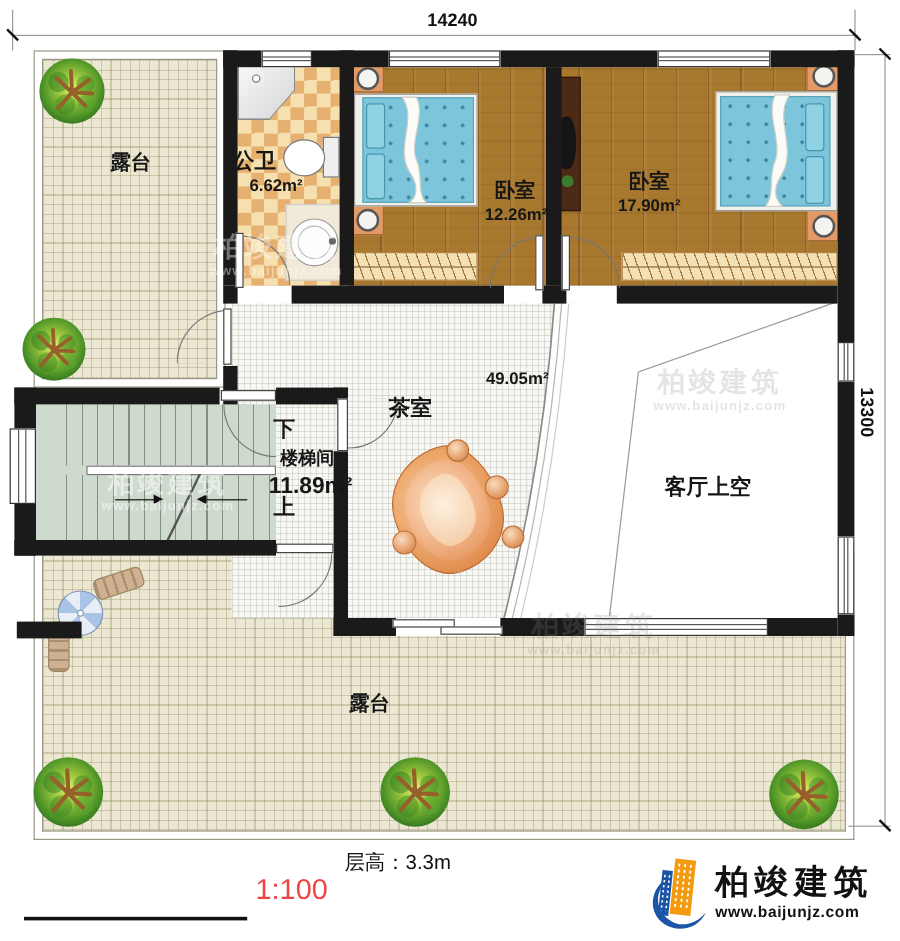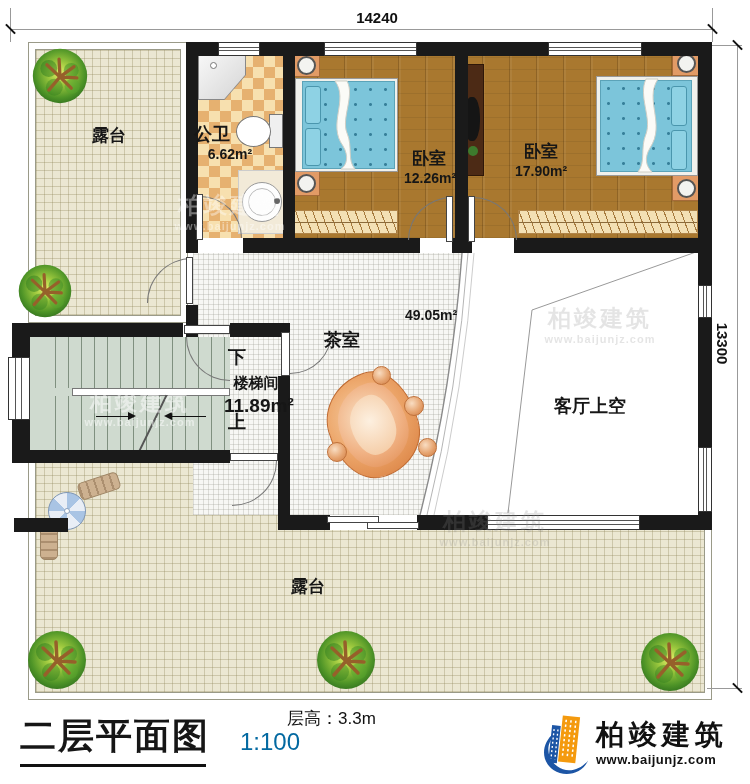--- a/index.html
+++ b/index.html
@@ -59,21 +59,21 @@
   .dimtxt{position:absolute;font-weight:bold;font-size:15px;color:#111;text-align:center;white-space:nowrap;}
   .dimline{position:absolute;background:#999;}
   .tick{position:absolute;width:13px;height:2px;background:#111;transform:rotate(45deg);}
   .wm{position:absolute;text-align:center;font-weight:bold;letter-spacing:3px;pointer-events:none;line-height:1.2;}
   .wm small{display:block;letter-spacing:1px;font-size:11px;}
   .wm-light{color:#ffffff;opacity:.40;}
   .wm-gray{color:#8a8a8a;opacity:.22;}
   
   .tb-title{position:absolute;font-size:36px;font-weight:bold;letter-spacing:2px;}
   .tb-underline{position:absolute;background:#111;}
-  .tb-scale{position:absolute;font-size:24px;color:#0369a1;margin-left:27px;}
+  .tb-scale{position:absolute;font-size:24px;color:#ef4444;}
   .tb-info{position:absolute;font-size:17px;line-height:27px;color:#111;}
   .logo-name{position:absolute;font-size:28px;font-weight:bold;letter-spacing:5px;color:#111;white-space:nowrap;}
   .logo-url{position:absolute;font-size:13px;font-weight:bold;letter-spacing:.5px;color:#111;white-space:nowrap;}
 </style>
 </head>
 <body>
 
 <div class="page">
 
   <svg width="0" height="0" style="position:absolute">
@@ -292,21 +292,20 @@
   </div>
   <div class="wm wm-g`ray wm-gray" style="left:385px;top:508px;width:220px;font-size:23px;">
     <span>柏竣建筑</span>
     <small>www.baijunjz.com</small>
   </div>
   <div class="wm wm-light" style="left:40px;top:390px;width:200px;font-size:22px;opacity:.5;">
     <span>柏竣建筑</span>
     <small>www.baijunjz.com</small>
   </div>
 
-  <div class="tb-title" style="left:20px;top:712px;">二层平面图</div>
   <div class="tb-underline" style="left:20px;top:764px;width:186px;height:3px;"></div>
   <div class="tb-scale" style="left:213px;top:728px;">1:100</div>
   <div class="tb-info" style="left:287px;top:705px;">
     <div><span>层高：</span><span>3.3m</span></div>
   </div>
   <svg class="abs" style="left:538px;top:712px;" width="54" height="64" viewBox="0 0 56 66">
     <path d="M16 22 C4 32 2 50 16 60 C28 68 46 64 52 50 C44 60 30 64 20 56 C8 48 8 31 18 24 Z" style="fill:var(--c-logo-blue,#1c55a5)"></path>
     <g transform="rotate(6 30 30)">
       <rect x="23" y="4" width="18" height="48" style="fill:var(--c-logo-orange,#f49a0e)"></rect>
       <rect x="13" y="15" width="9" height="39" style="fill:var(--c-logo-blue,#1c55a5)"></rect>

